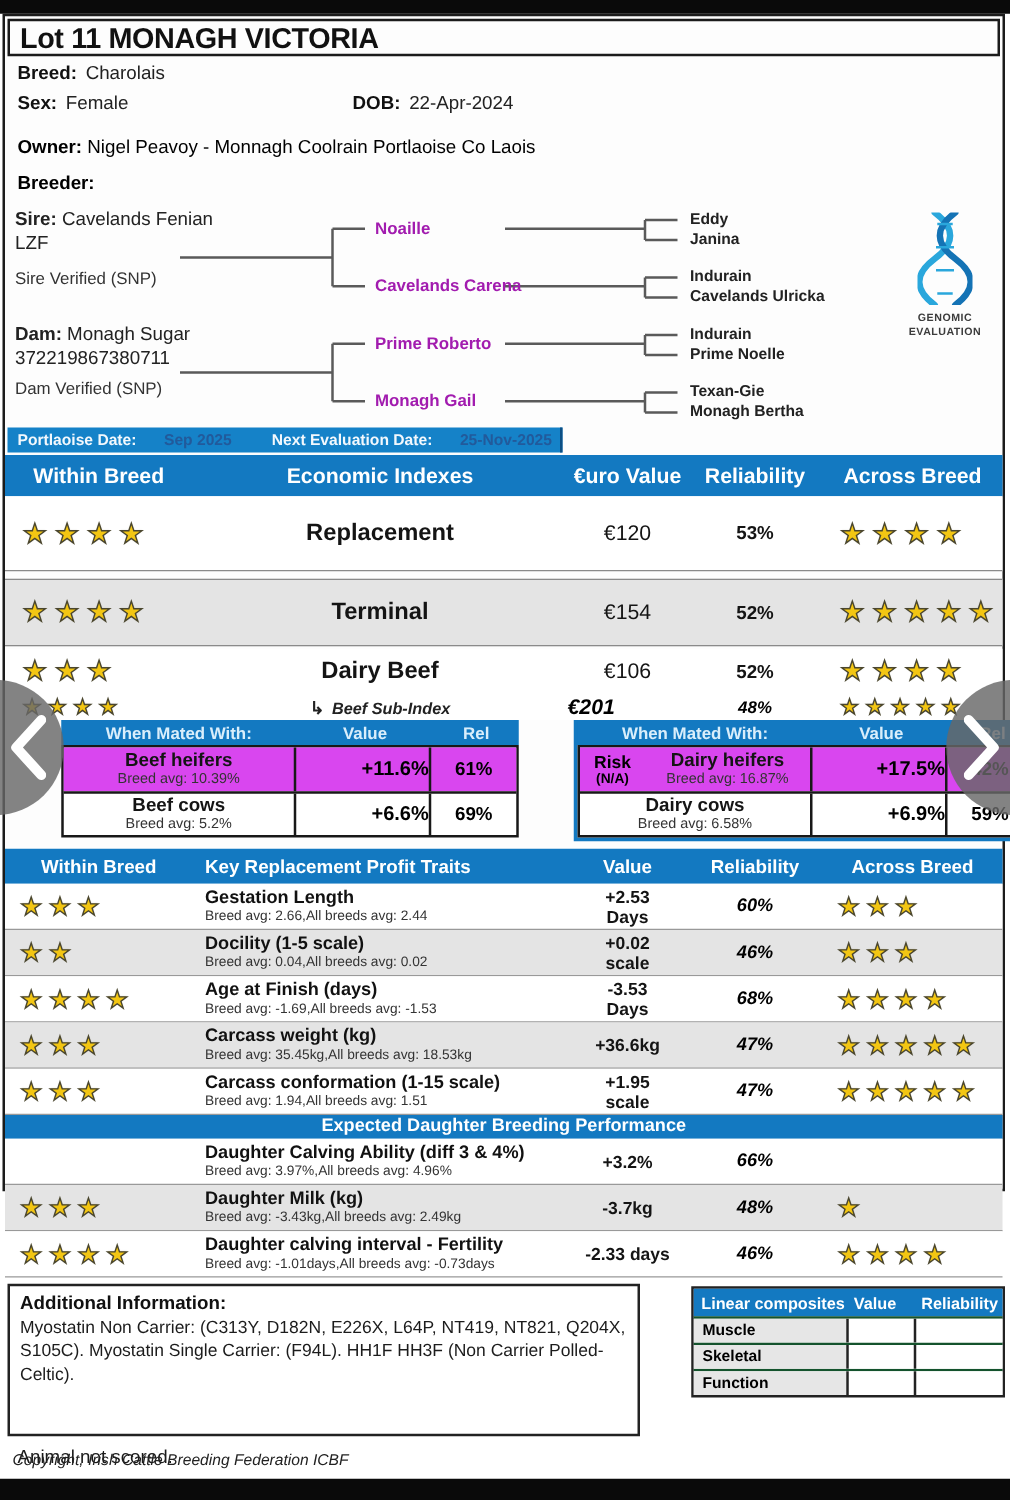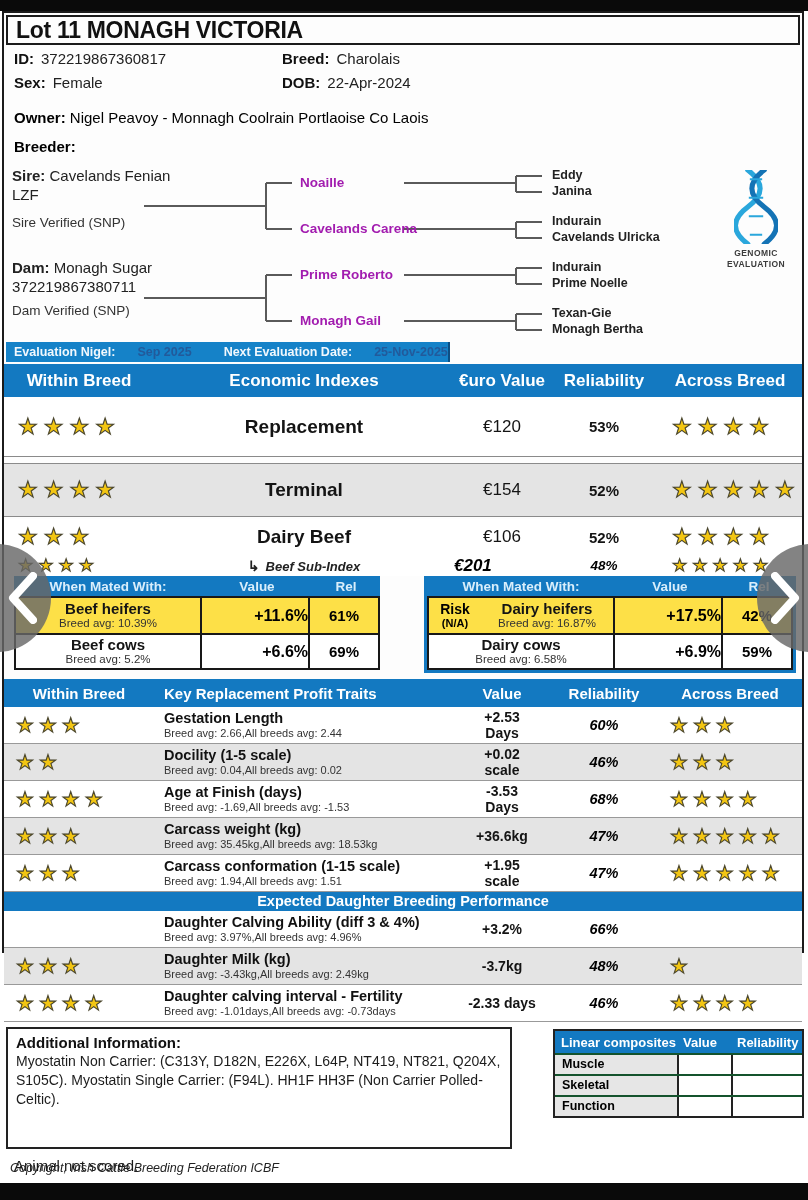--- a/index.html
+++ b/index.html
@@ -60,30 +60,30 @@
   .econ-euro { text-align: center; font-size: 17px; font-weight: normal; color: #141414; }
   .econ-rel { text-align: center; font-size: 15px; font-weight: bold; color: #141414; }
   .sub-row { height: 21px; background: #fff; }
   .sub-name { text-align: center; font-size: 13px; font-style: italic; font-weight: bold; color: #222; }
   .sub-arrow { font-style: normal; margin-right: 6px; font-size: 14px; }
   .sub-euro { text-align: left; font-size: 17px; font-style: italic; font-weight: bold; }
   .sub-rel { text-align: center; font-size: 13.5px; font-style: italic; font-weight: bold; }
 
   
   .mated-zone { position: relative; height: 97px; }
-  .mtable { position: absolute; top: 0; }
+  .mtable { position: absolute; top: 0; margin-left: 35px; }
   .mtable.mleft { left: 10px; width: 366px; }
   .mtable.mright { left: 420px; width: 372px; background: #1379c1; padding: 0 3px 3px 3px; }
   .mhead { height: 20px; background: #1379c1; display: grid; align-items: center;
            font-size: 13.5px; font-weight: bold; color: #d9eefb; }
   .mhead-l { grid-template-columns: 188px 110px 1fr; }
   .mhead > div { text-align: center; }
   .mbody { border: 2px solid #181818; background: #fff; }
   .mrow { display: grid; height: 35px; align-items: center; }
-  .mrow.g { background: #fde047; }
+  .mrow.g { background: #d946ef; }
   .mrow + .mrow { border-top: 2px solid #181818; }
   .mrow-l { grid-template-columns: 184px 108px 1fr; }
   .mrow-r1 { grid-template-columns: 52px 132px 108px 1fr; }
   .mrow-r2 { grid-template-columns: 184px 108px 1fr; }
   .mcell { height: 100%; display: flex; flex-direction: column; justify-content: center; text-align: center; }
   .mcell.bl { border-left: 2px solid #181818; }
   .mname { font-size: 15px; font-weight: bold; color: #141414; line-height: 16px; }
   .mavg { font-size: 11.5px; color: #333; line-height: 13px; }
   .mval { font-size: 16px; font-weight: bold; text-align: right; }
   .mrel { font-size: 15px; font-weight: bold; text-align: center; }
@@ -138,23 +138,20 @@
 <div class="screen">
   <div class="letterbox top"></div>
 
   <div class="page">
 
     <div class="title-box">Lot 11 MONAGH VICTORIA</div>
 
     <div class="info-grid">
       <div class="info-row">
         <div class="info-pair">
-          <span class="lbl">ID:</span><span class="val">372219867360817</span>
-        </div>
-        <div class="info-pair">
           <span class="lbl">Breed:</span><span class="val">Charolais</span>
         </div>
       </div>
       <div class="info-row">
         <div class="info-pair">
           <span class="lbl">Sex:</span><span class="val">Female</span>
         </div>
         <div class="info-pair">
           <span class="lbl">DOB:</span><span class="val">22-Apr-2024</span>
         </div>
@@ -211,21 +208,21 @@
           <path d="M12,0 Q36,18 12,36 Q-12,54 12,72" fill="none" stroke="#2aa7dc" stroke-width="5" stroke-linecap="round"></path>
           <path d="M28,0 Q4,18 28,36 Q52,54 28,72" fill="none" stroke="#1473b5" stroke-width="5" stroke-linecap="round"></path>
           <path d="M14,9 H26 M13,27 H27 M13,45 H27 M14,63 H26" stroke="#2aa7dc" stroke-width="2"></path>
         </svg>
         <div class="logo-txt">GENOMIC</div>
         <div class="logo-txt">EVALUATION</div>
       </div>
     </div>
 
     <div class="eval-bar">
-      <span class="elbl">Evaluation Nigel:</span>
+      <span class="elbl">Portlaoise Date:</span>
       <span class="eval">Sep 2025</span>
       <span class="elbl2">Next Evaluation Date:</span>
       <span class="eval">25-Nov-2025</span>
     </div>
 
     <div class="tbl-grid econ-header">
       <div>Within Breed</div>
       <div>Economic Indexes</div>
       <div>€uro Value</div>
       <div>Reliability</div>

